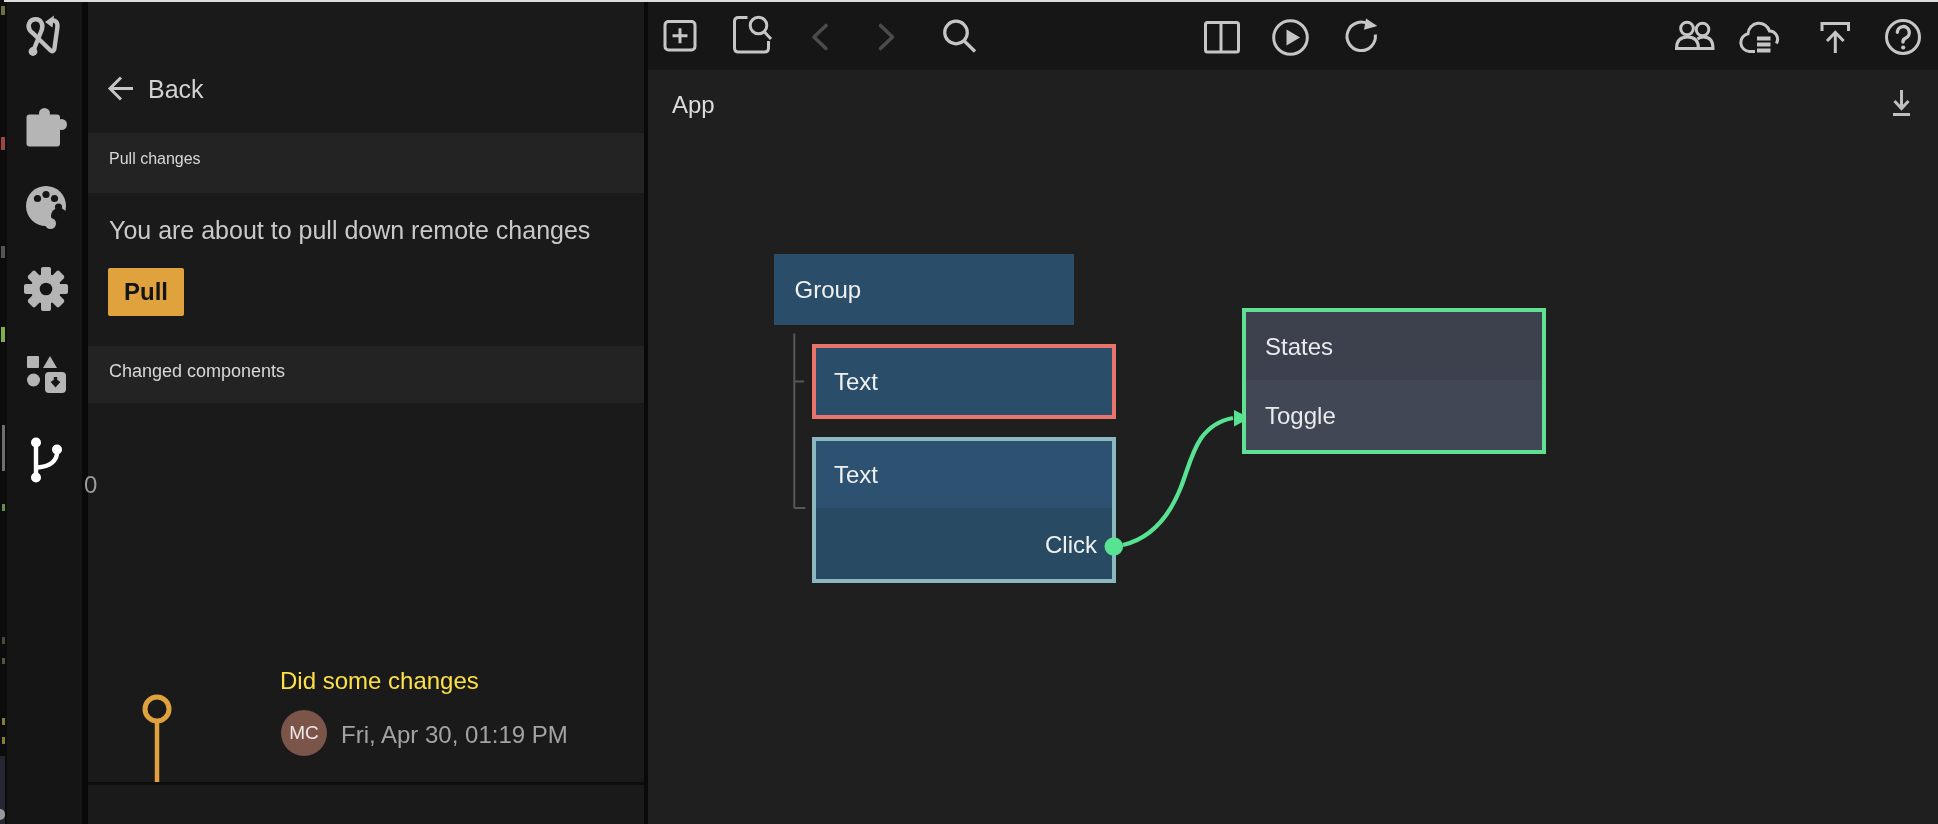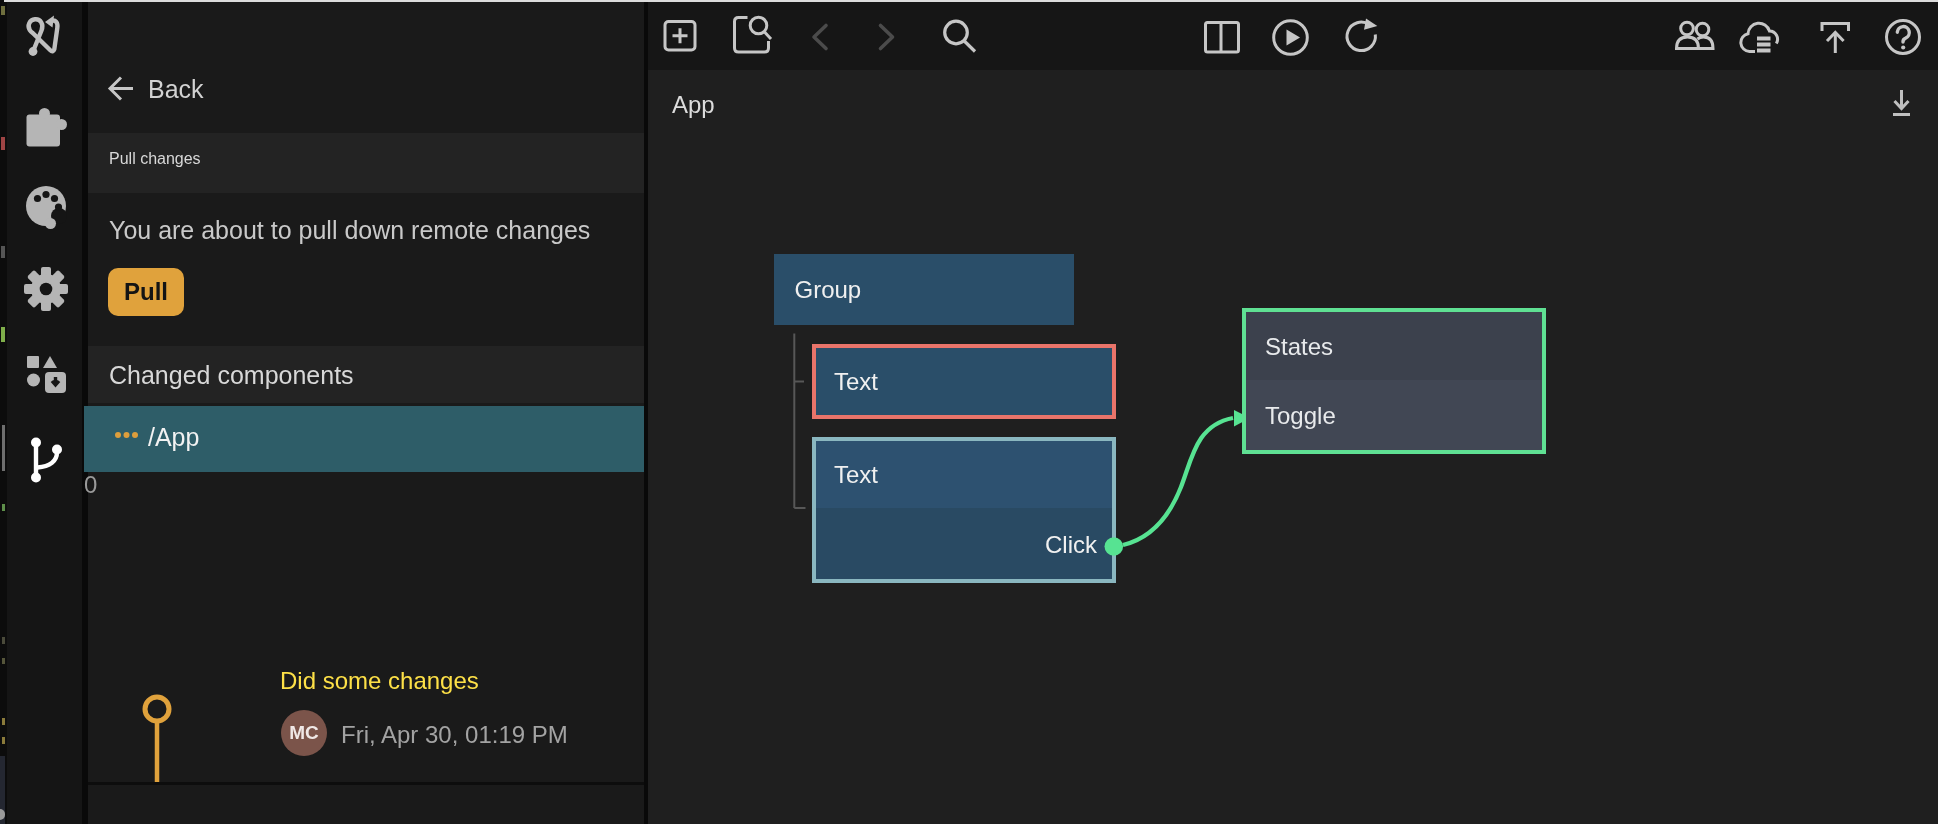--- a/index.html
+++ b/index.html
@@ -83,43 +83,35 @@
 
     <svg class="abs" style="left:19px;top:75px;" width="27" height="27" viewBox="0 0 27 27">
       <path d="M14 2.5 L3 13.5 L14 24.5 M3 13.5 L26 13.5" stroke="#c6c6c6" stroke-width="3" fill="none"></path>
     </svg>
     <div class="abs" style="left:60px;top:75px;font-size:25px;color:#d2d2d2;">Back</div>
 
     <div class="abs" style="left:0;top:133px;width:556px;height:60px;background:#232323;">
       <div class="abs" style="left:21px;top:17px;font-size:16px;color:#d8d8d8;">Pull changes</div>
     </div>
     <div class="abs" style="left:21px;top:216px;font-size:25px;color:#c9c9c9;">You are about to pull down remote changes</div>
-    <div class="abs" style="left:20px;top:268px;width:76px;height:48px;background:#e0a23c;border-radius:10px;text-align:center;line-height:48px;font-size:24px;font-weight:bold;color:#141414;">Pull</div>
+    <div class="abs" style="left:20px;top:268px;width:76px;height:48px;background:#e0a23c;border-radius:2px;text-align:center;line-height:48px;font-size:24px;font-weight:bold;color:#141414;">Pull</div>
 
     <div class="abs" style="left:0;top:346px;width:556px;height:57px;background:#232323;">
-      <div class="abs" style="left:21px;top:15px;font-size:25px;color:#d8d8d8;">Changed components</div>
+      <div class="abs" style="left:21px;top:15px;font-size:18px;color:#d8d8d8;">Changed components</div>
     </div>
 
-    <div class="abs" style="left:-4px;top:406px;width:560px;height:66px;background:#2e5d68;">
-      <svg class="abs" style="left:30px;top:24px;" width="30" height="10" viewBox="0 0 30 10">
-        <circle cx="4" cy="5" r="3" fill="#dd9e3c"></circle>
-          <circle cx="12.5" cy="5" r="3" fill="#dd9e3c"></circle>
-          <circle cx="21" cy="5" r="3" fill="#dd9e3c"></circle>
-      </svg>
-      <div class="abs" style="left:64px;top:17px;font-size:25px;color:#f2f2f2;">/App</div>
-    </div>
     <div class="abs" style="left:-4px;top:471px;font-size:24px;color:#9a9a9a;">0</div>
 
 
     <svg class="abs" style="left:53px;top:692px;" width="36" height="92" viewBox="0 0 36 92">
       <line x1="16" y1="28" x2="16" y2="92" stroke="#e0a23c" stroke-width="4.5"></line>
       <circle cx="16" cy="17" r="12" fill="#1a1a1a" stroke="#e0a23c" stroke-width="5"></circle>
     </svg>
     <div class="abs" style="left:192px;top:667px;font-size:24px;color:#fde047;">Did some changes</div>
-    <div class="abs" style="left:193px;top:710px;width:46px;height:46px;border-radius:50%;background:#7b544a;text-align:center;line-height:46px;font-size:19px;font-weight:bold;color:#f0e8e6;">MC</div>
+    <div class="abs" style="left:193px;top:710px;width:46px;height:46px;border-radius:50%;background:#7b544a;text-align:center;line-height:46px;font-size:19px;font-weight:normal;color:#f0e8e6;">MC</div>
     <div class="abs" style="left:253px;top:721px;font-size:24px;color:#a3a3a3;text-align:center;">Fri, Apr 30, 01:19 PM</div>
     <div class="abs" style="left:0;top:782px;width:556px;height:3px;background:#0d0d0d;"></div>
   </div>
 
   <div class="abs" style="left:644px;top:0;width:4px;height:824px;background:#090909;"></div>
 
   <div class="abs" style="left:648px;top:0;width:1290px;height:824px;background:#1f1f1f;">
     <div class="abs" style="left:0;top:0;width:1290px;height:70px;background:#161616;"></div>
     <div class="abs" style="left:24px;top:91px;font-size:24px;color:#dcdcdc;">App</div>
   </div>

